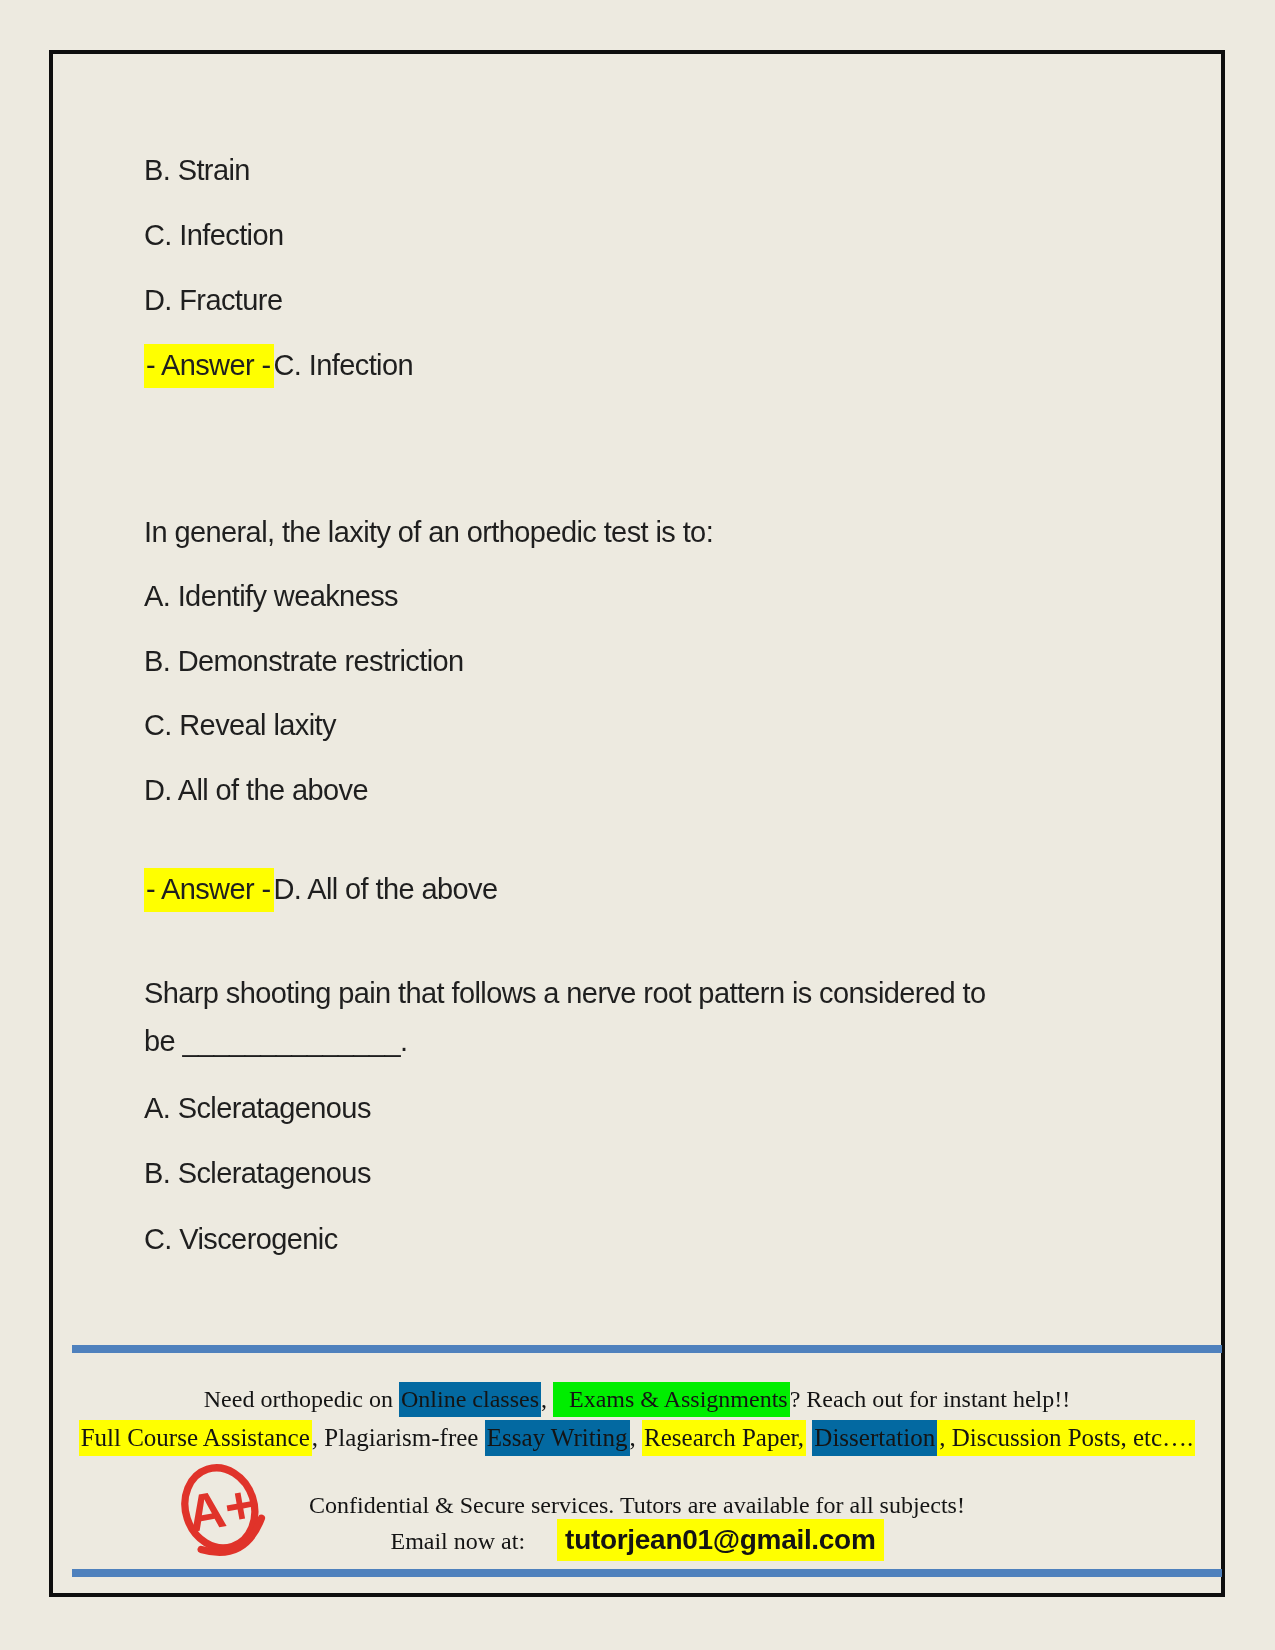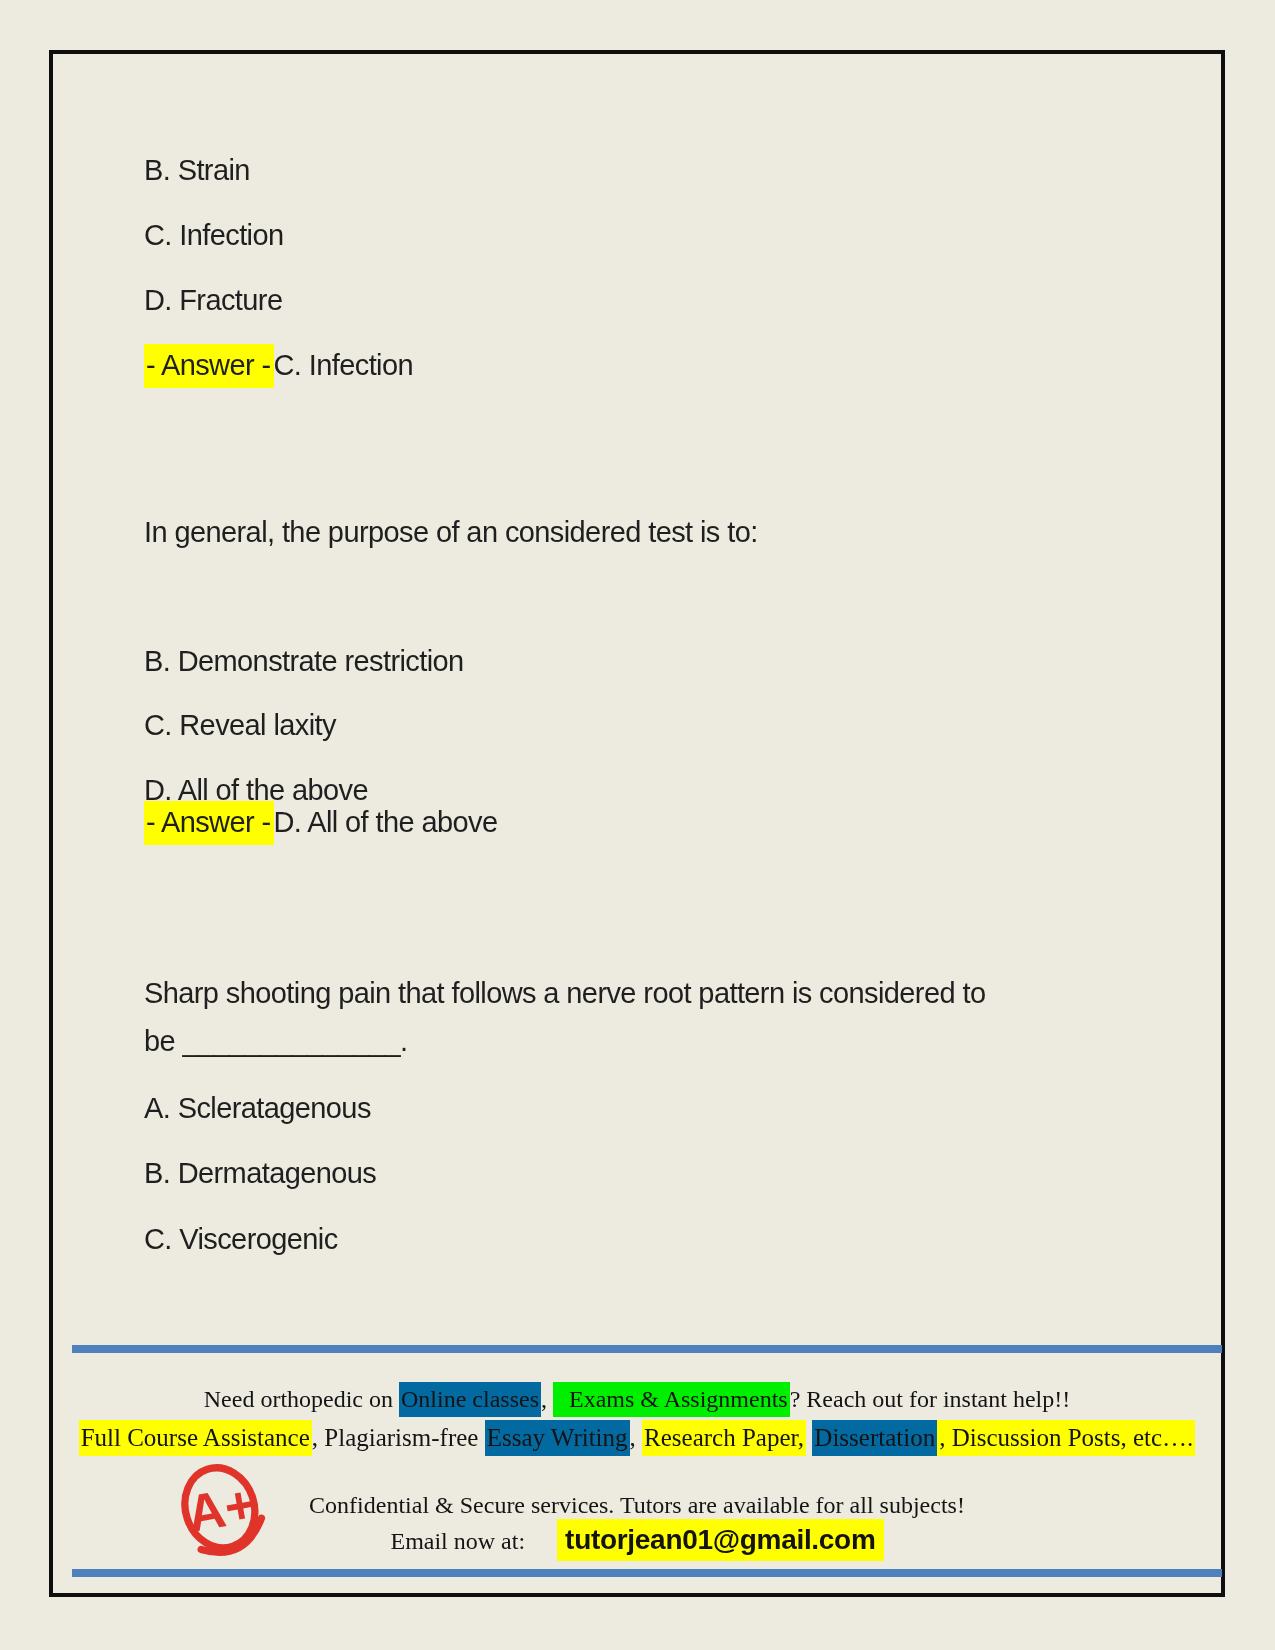--- a/index.html
+++ b/index.html
@@ -39,30 +39,31 @@
 
 <div class="page">
 
   <div class="frame"></div>
 
   <div class="row" style="top:152px">B. Strain</div>
   <div class="row" style="top:217px">C. Infection</div>
   <div class="row" style="top:282px">D. Fracture</div>
   <div class="row" style="top:347px"><span class="hl-y">- Answer -</span><span>C. Infection</span></div>
 
-  <div class="row" style="top:514px">In general, the purpose of an considered test is to:</div>
+  <div class="row" style="top:514px">In general, the laxity of an orthopedic test is to:</div>
+  <div class="row" style="top:578px">A. Identify weakness</div>
   <div class="row" style="top:643px">B. Demonstrate restriction</div>
   <div class="row" style="top:707px">C. Reveal laxity</div>
   <div class="row" style="top:772px">D. All of the above</div>
-  <div class="row" style="top:804px"><span class="hl-y">- Answer -</span><span>D. All of the above</span></div>
+  <div class="row" style="top:871px"><span class="hl-y">- Answer -</span><span>D. All of the above</span></div>
 
   <div class="row" style="top:975px">Sharp shooting pain that follows a nerve root pattern is considered to</div>
   <div class="row" style="top:1023px">be ______________.</div>
   <div class="row" style="top:1090px">A. Scleratagenous</div>
-  <div class="row" style="top:1155px">B. Dermatagenous</div>
+  <div class="row" style="top:1155px">B. Scleratagenous</div>
   <div class="row" style="top:1221px">C. Viscerogenic</div>
 
   <div class="blue-line" style="top:1345px"></div>
 
   <div class="f-line f1"><span>Need orthopedic on </span><span class="seg-c">Online classes</span><span>, </span><span class="seg-g">Exams &amp; Assignments</span><span>? Reach out for instant help!!</span></div>
 
   <div class="f-line f2"><span class="seg-y">Full Course Assistance</span><span>, Plagiarism-free </span><span class="seg-c">Essay Writing</span><span>, </span><span class="seg-y">Research Paper,</span><span> </span><span class="seg-c">Dissertation</span><span class="seg-y">, Discussion Posts, etc….</span></div>
 
   <div class="f-line f3">Confidential &amp; Secure services. Tutors are available for all subjects!</div>
 

